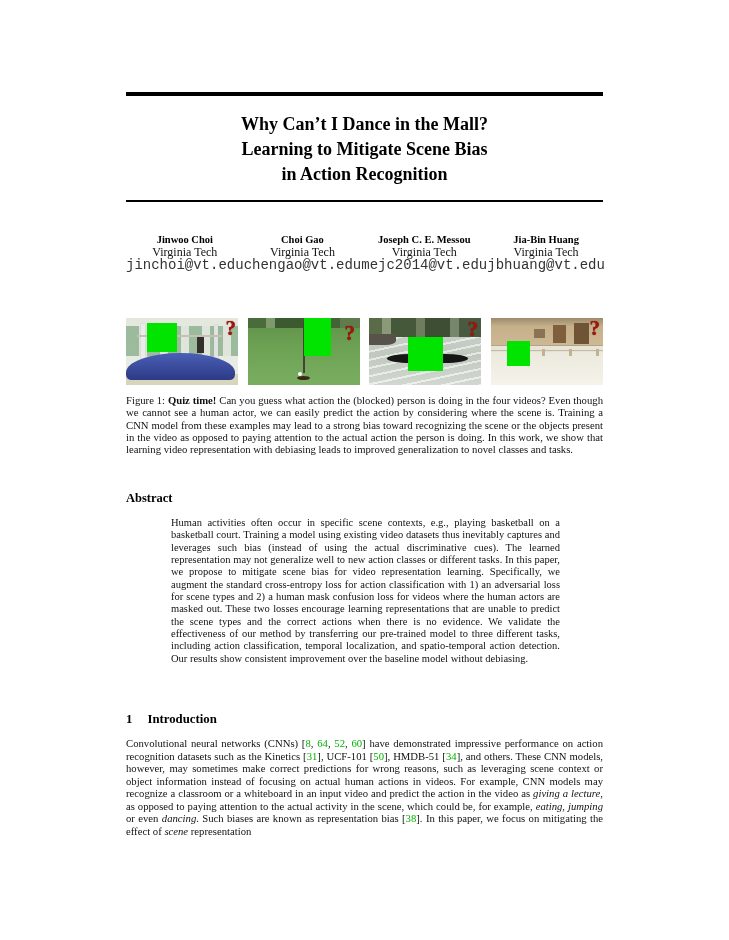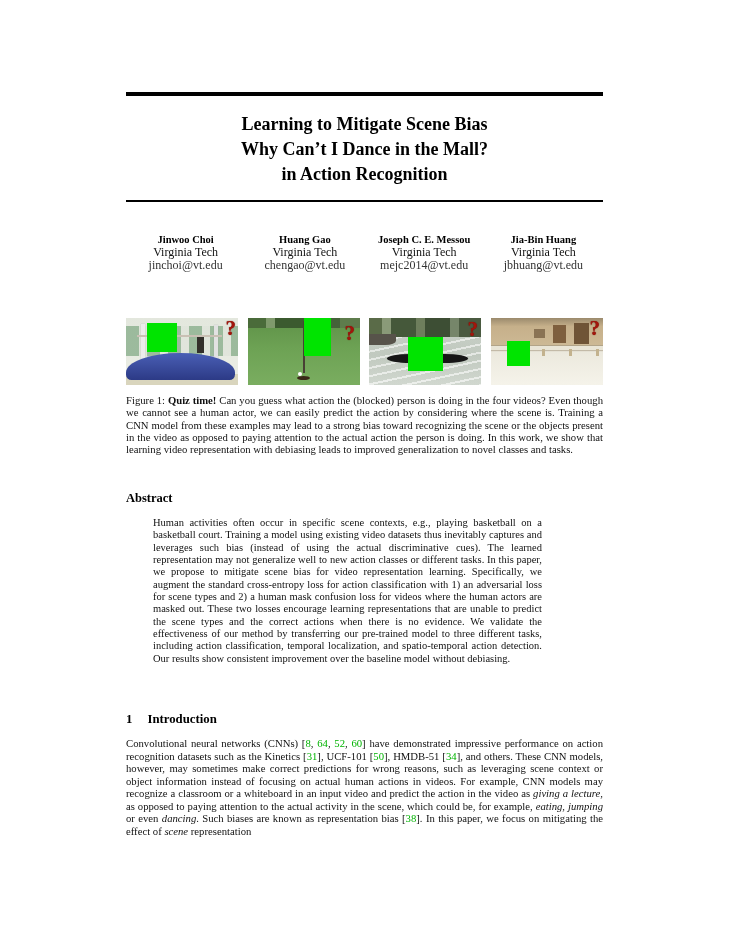--- a/index.html
+++ b/index.html
@@ -10,22 +10,22 @@
   .rule-thick{left:126px;top:92px;width:477px;height:4px;background:#000;}
   .rule-thin{left:126px;top:200px;width:477px;height:2px;background:#000;}
 
   .title{left:126px;top:112px;width:477px;text-align:center;font-weight:bold;
          font-size:18px;line-height:25px;color:#000;}
 
   .authors{left:126px;top:233px;width:477px;display:flex;}
   .author{flex:1;text-align:center;}
   .author-name{font-weight:bold;font-size:10.5px;line-height:13px;color:#000;}
   .author-affil{font-size:12px;line-height:13px;}
-  .author-email{font-family:Liberation Serif, serif;
-                font-size:12px;line-height:13px;color:#333;letter-spacing:0px;}
+  .author-email{font-family:Liberation Mono, monospace;
+                font-size:14px;line-height:13px;color:#333;letter-spacing:0px;}
 
   .figure-row{left:126px;top:318px;width:477px;height:67px;}
   .vid{position:absolute;top:0;width:112px;height:67px;overflow:hidden;background:#cfd4c8;}
   #vid1{left:0;} #vid2{left:122px;} #vid3{left:243px;} #vid4{left:365px;}
   .vid *{position:absolute;}
 
   .block{background:#00e400;}
   .qmark{color:#a3150b;font-weight:bold;font-size:21px;line-height:21px;
          font-family:"Liberation Serif",serif;text-shadow:0 0 1px #5e0c06;}
 
@@ -73,52 +73,52 @@
      box-shadow:0 1px 1px rgba(120,100,70,.35);}
   .s4-posts{left:0;top:46%;width:100%;height:10%;
      background:repeating-linear-gradient(90deg,transparent 0 24px,#c3b28e 24px 27px);}
   .s4-block{left:14%;top:34%;width:23px;height:25px;}
   .s4-q{right:3px;top:0;}
 
   .caption{left:126px;top:394px;width:477px;font-size:10.7px;line-height:12.3px;
            text-align:justify;color:#111;}
   .abstract-heading{left:126px;top:491px;width:477px;text-align:left;
            font-weight:bold;font-size:12.5px;color:#000;}
-  .abstract-text{left:153px;top:517px;width:389px;font-size:10.5px;line-height:12.35px;
+  .abstract-text{left:171px;top:517px;width:389px;font-size:10.5px;line-height:12.35px;
            text-align:justify;color:#111;}
   .section-heading{left:126px;top:712px;width:477px;font-weight:bold;font-size:12.8px;color:#000;}
   .section-num{display:inline-block;margin-right:15px;}
   .body-text{left:126px;top:737px;width:477px;font-size:10.7px;line-height:12.55px;
            text-align:justify;color:#111;}
   .cite{color:#00b300;}
   .footer{left:126px;top:873px;width:477px;font-size:9px;color:#222;}
 </style>
 </head>
 <body>
 
 <div class="page">
 
   <div class="abs rule-thick"></div>
 
   <div class="abs title">
+    <div>Why Can’t I Dance in the Mall?</div>
     <div>Learning to Mitigate Scene Bias</div>
-    <div>Why Can’t I Dance in the Mall?</div>
     <div>in Action Recognition</div>
   </div>
 
   <div class="abs rule-thin"></div>
 
   <div class="abs authors">
     <div class="author">
       <div class="author-name">Jinwoo Choi</div>
       <div class="author-affil">Virginia Tech</div>
       <div class="author-email">jinchoi@vt.edu</div>
     </div>
     <div class="author">
-      <div class="author-name">Huang Gao</div>
+      <div class="author-name">Choi Gao</div>
       <div class="author-affil">Virginia Tech</div>
       <div class="author-email">chengao@vt.edu</div>
     </div>
     <div class="author">
       <div class="author-name">Joseph C. E. Messou</div>
       <div class="author-affil">Virginia Tech</div>
       <div class="author-email">mejc2014@vt.edu</div>
     </div>
     <div class="author">
       <div class="author-name">Jia-Bin Huang</div>

